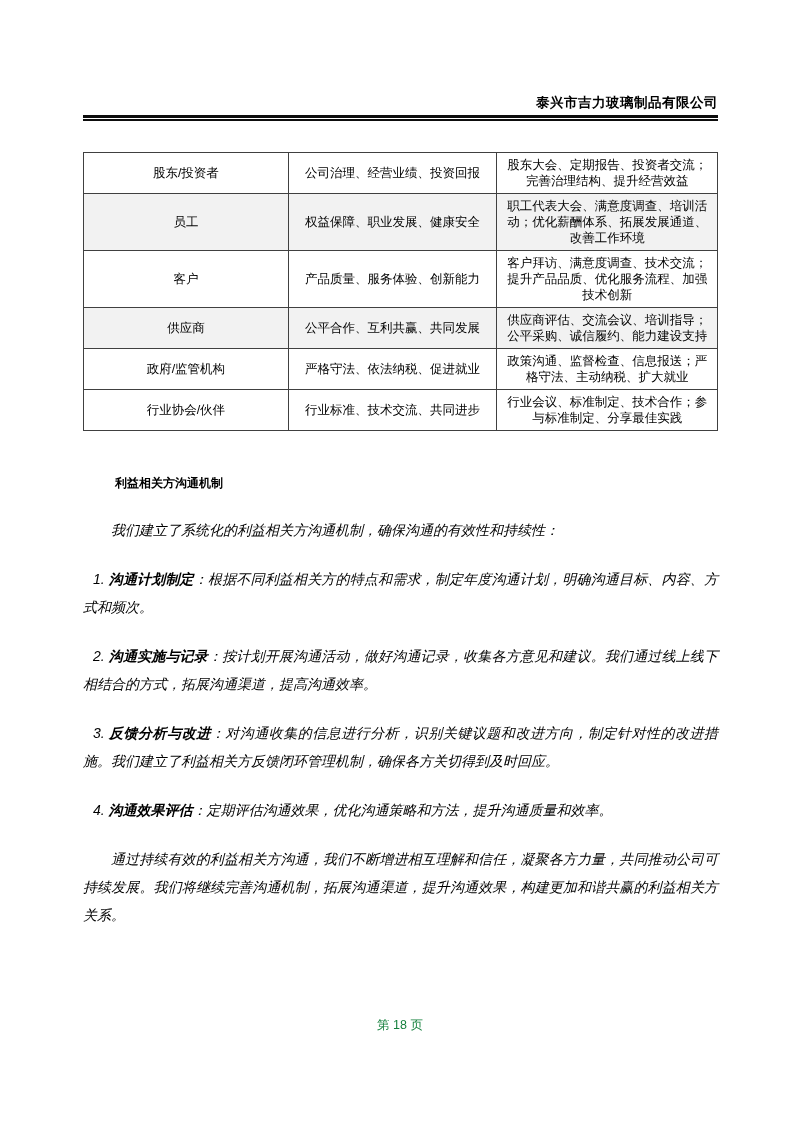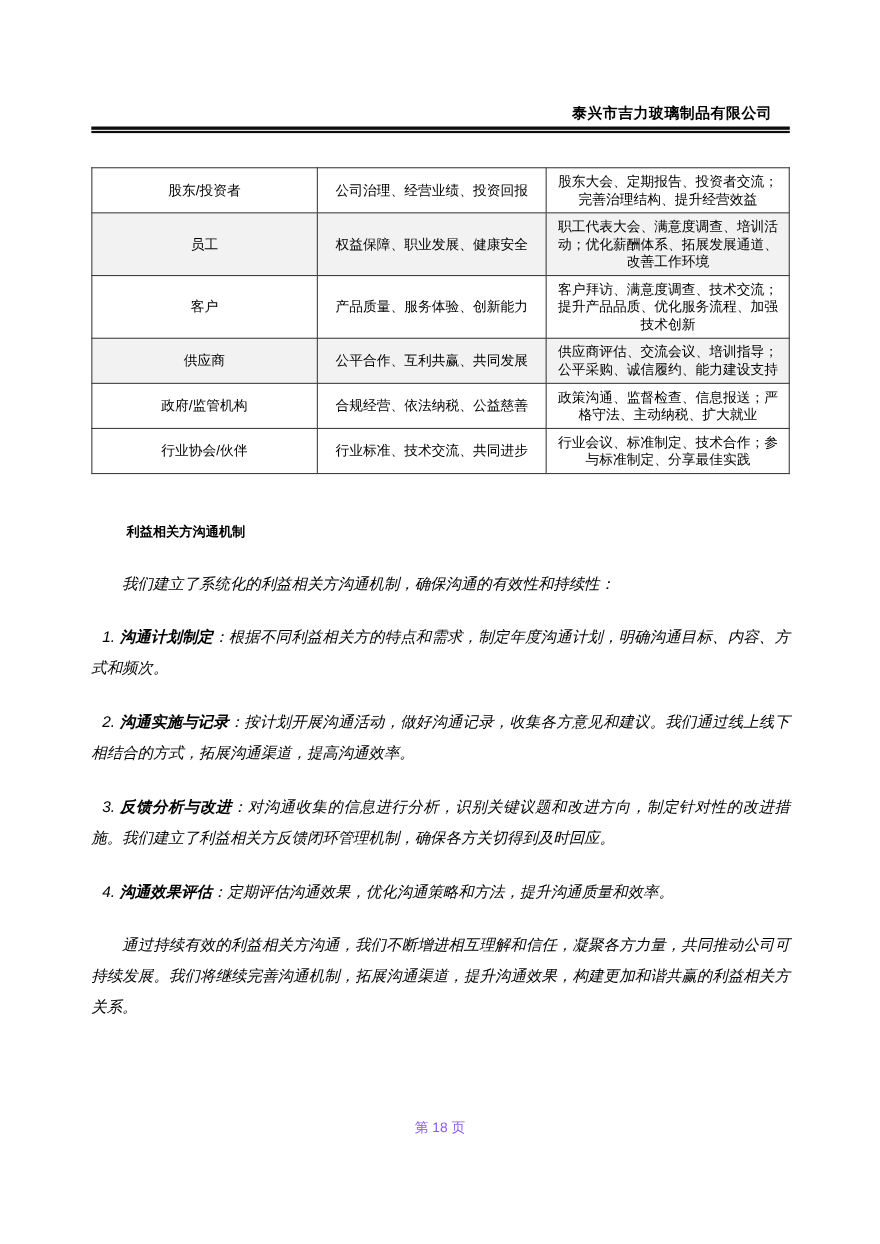--- a/index.html
+++ b/index.html
@@ -1,31 +1,31 @@
 <!DOCTYPE html>
 <html><head>
 <meta charset="utf-8">
 <style>
   html,body{margin:0;padding:0;background:#ffffff;}
   body{font-family:"Liberation Sans", sans-serif;color:#000;}
   .page{position:relative;width:800px;height:1131px;background:#fff;overflow:hidden;}
   .content{position:absolute;left:83px;top:0;width:635px;}
-  .company{margin:94px 16px 3px 0;text-align:right;font-weight:bold;font-size:13.5px;letter-spacing:0.5px;}
+  .company{margin:94px 0 3px 0;text-align:right;font-weight:bold;font-size:13.5px;letter-spacing:0.5px;}
   .rule-thick{height:3px;background:#0d0d0d;}
   .rule-thin{height:2px;background:#0d0d0d;margin-top:1px;}
   table.stk{border-collapse:collapse;width:100%;margin-top:31px;font-size:12.5px;table-layout:fixed;border-radius:18px;}
   table.stk td{border:1px solid #404040;text-align:center;vertical-align:middle;padding:4px 6px;line-height:16px;word-break:break-all;}
   table.stk tr.stripe{background:#f2f2f2;}
   .section-heading{margin:44px 0 0 32px;font-size:12px;font-weight:bold;}
   .para{font-size:14px;line-height:28px;text-align:justify;margin:21px 0 0 0;font-style:italic;}
   .para.intro{margin-top:24px;}
   .indent2{text-indent:28px;}
   .indent-num{text-indent:10px;}
   .para b{font-weight:bold;}
-  .footer{position:absolute;left:0;right:0;top:1017px;text-align:center;font-size:12.5px;color:#8b5cf6;}
+  .footer{position:absolute;left:0;right:0;top:1017px;text-align:center;font-size:12.5px;color:#15803d;}
 </style>
 </head>
 <body>
 
 <div class="page">
   <div class="content">
 
     <div class="company">泰兴市吉力玻璃制品有限公司</div>
     <div class="rule-thick"></div>
     <div class="rule-thin"></div>
@@ -52,21 +52,21 @@
           <td>产品质量、服务体验、创新能力</td>
           <td>客户拜访、满意度调查、技术交流；提升产品品质、优化服务流程、加强技术创新</td>
         </tr>
         <tr class="stripe">
           <td>供应商</td>
           <td>公平合作、互利共赢、共同发展</td>
           <td>供应商评估、交流会议、培训指导；公平采购、诚信履约、能力建设支持</td>
         </tr>
         <tr>
           <td>政府/监管机构</td>
-          <td>合规经营、依法纳税、公益慈善</td>
+          <td>严格守法、依法纳税、促进就业</td>
           <td>政策沟通、监督检查、信息报送；严格守法、主动纳税、扩大就业</td>
         </tr>
         <tr>
           <td>行业协会/伙伴</td>
           <td>行业标准、技术交流、共同进步</td>
           <td>行业会议、标准制定、技术合作；参与标准制定、分享最佳实践</td>
         </tr>
       </tbody>
     </table>
 

